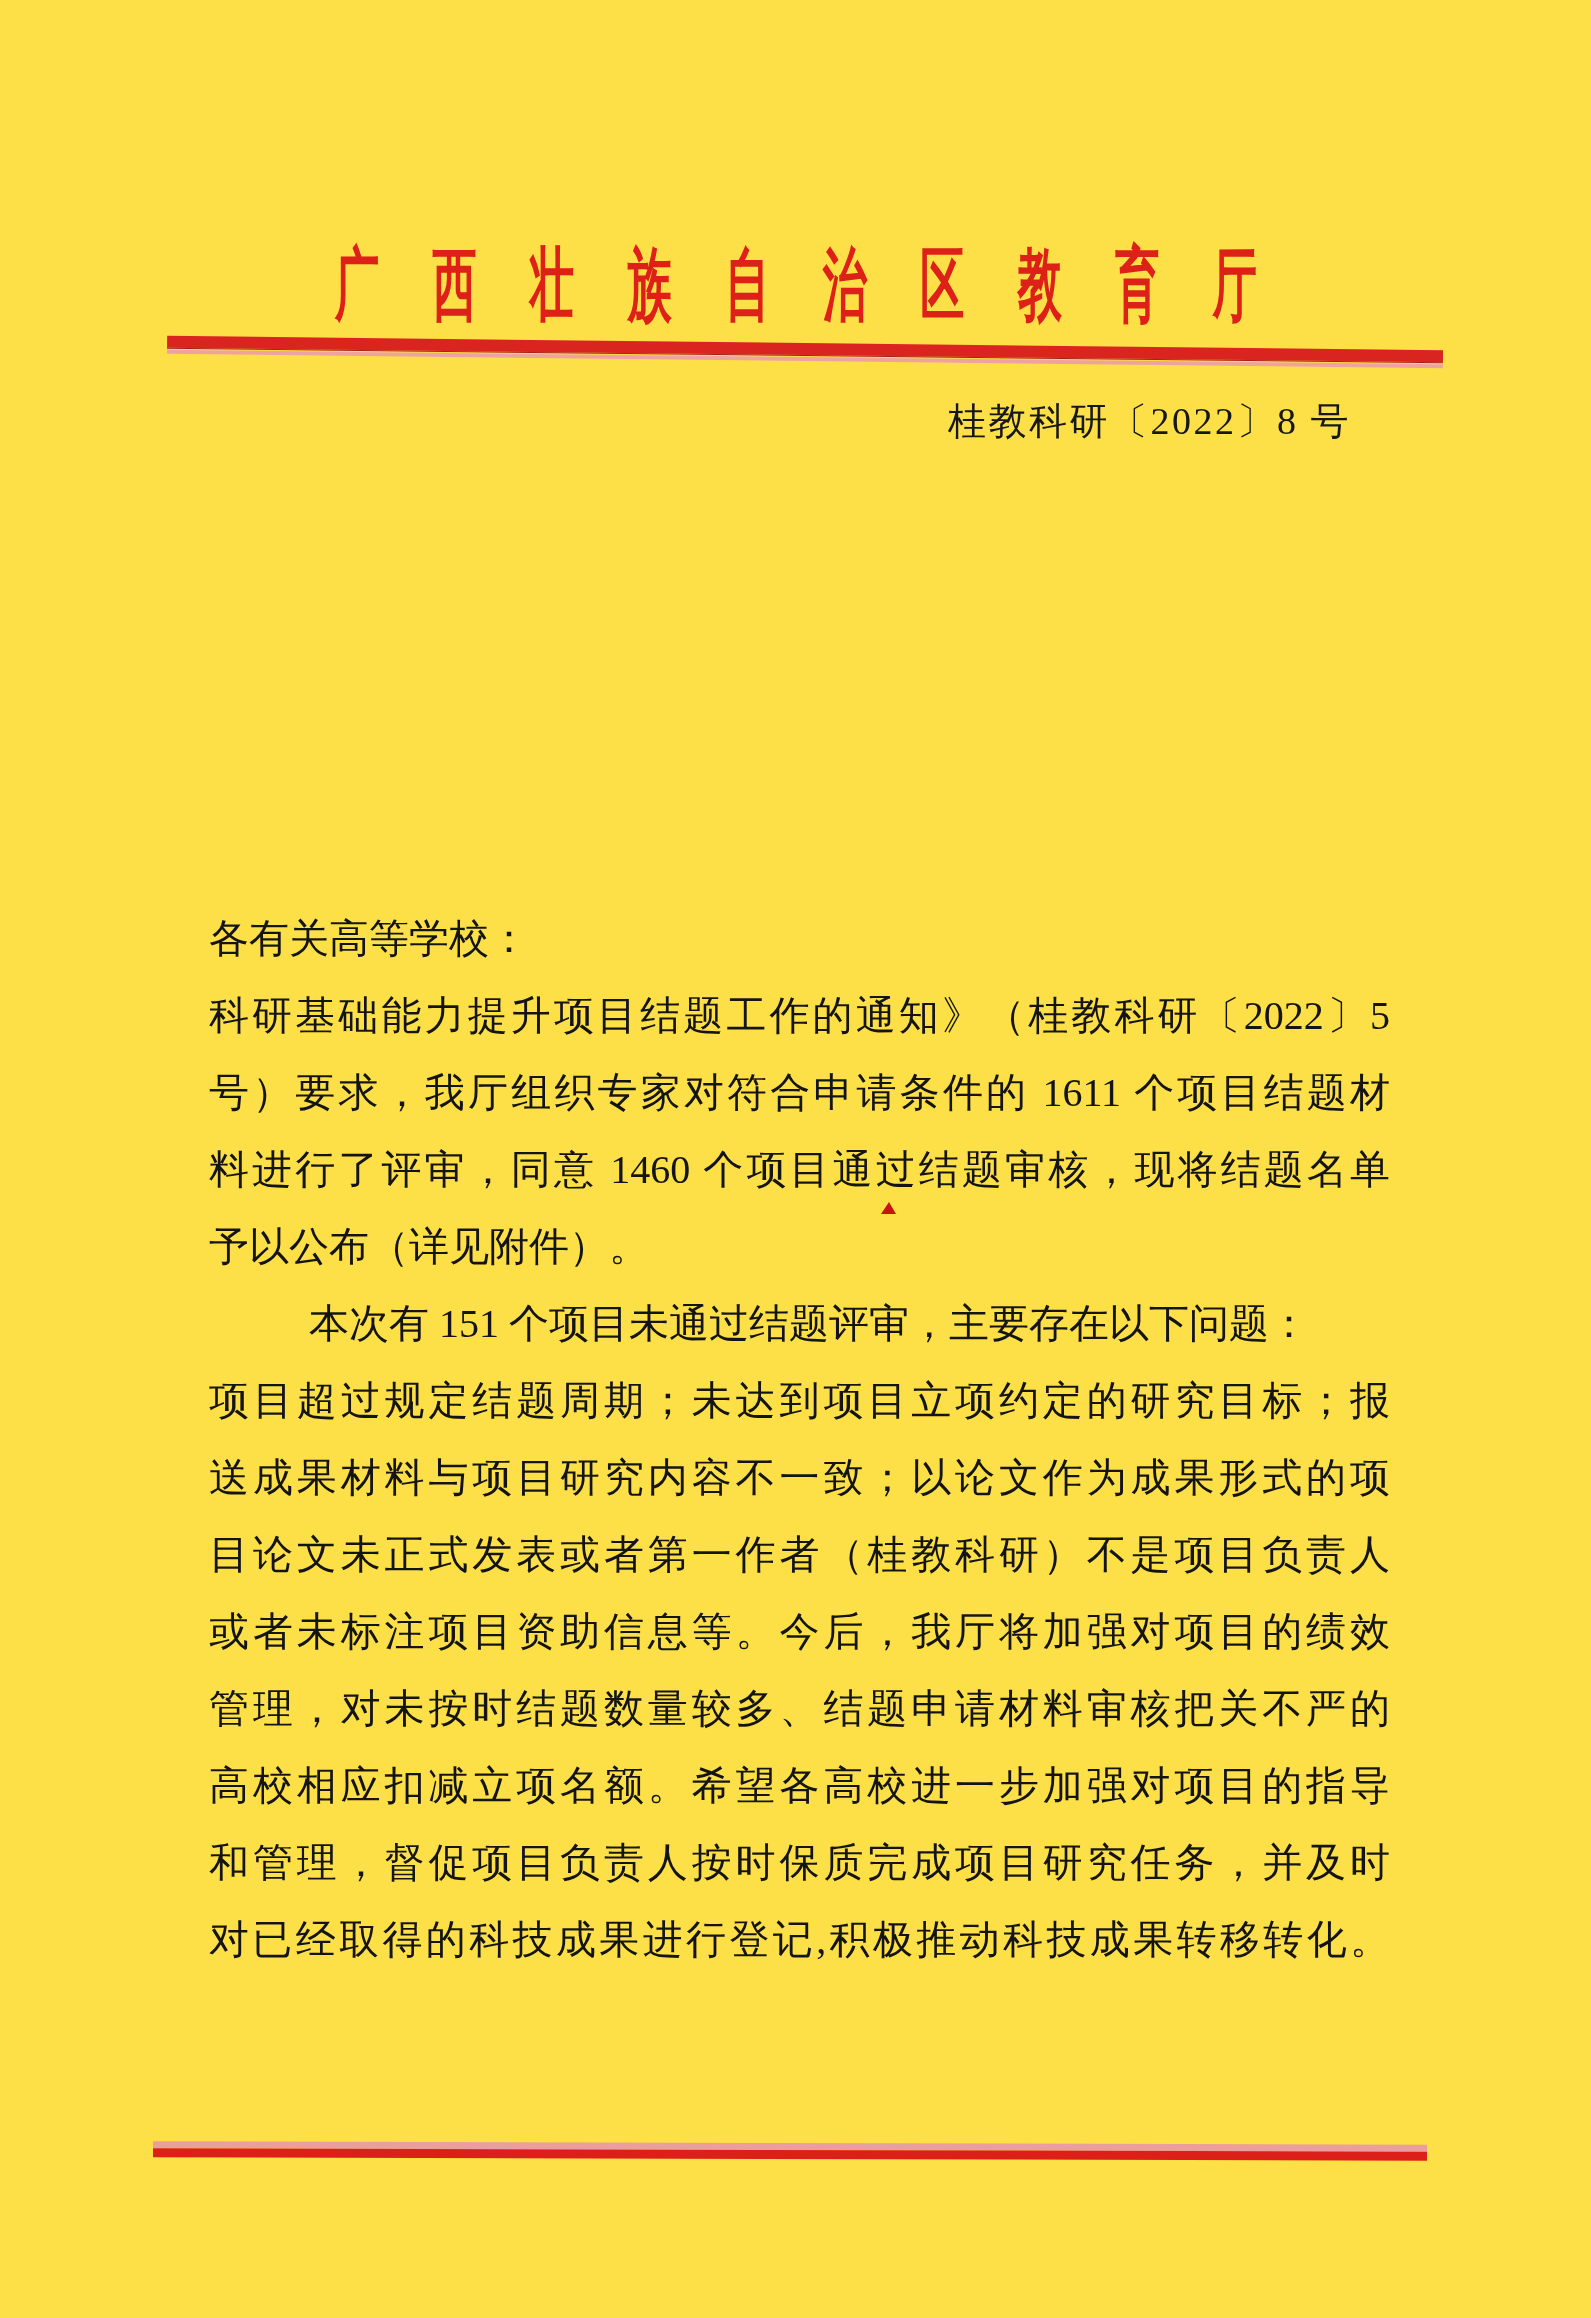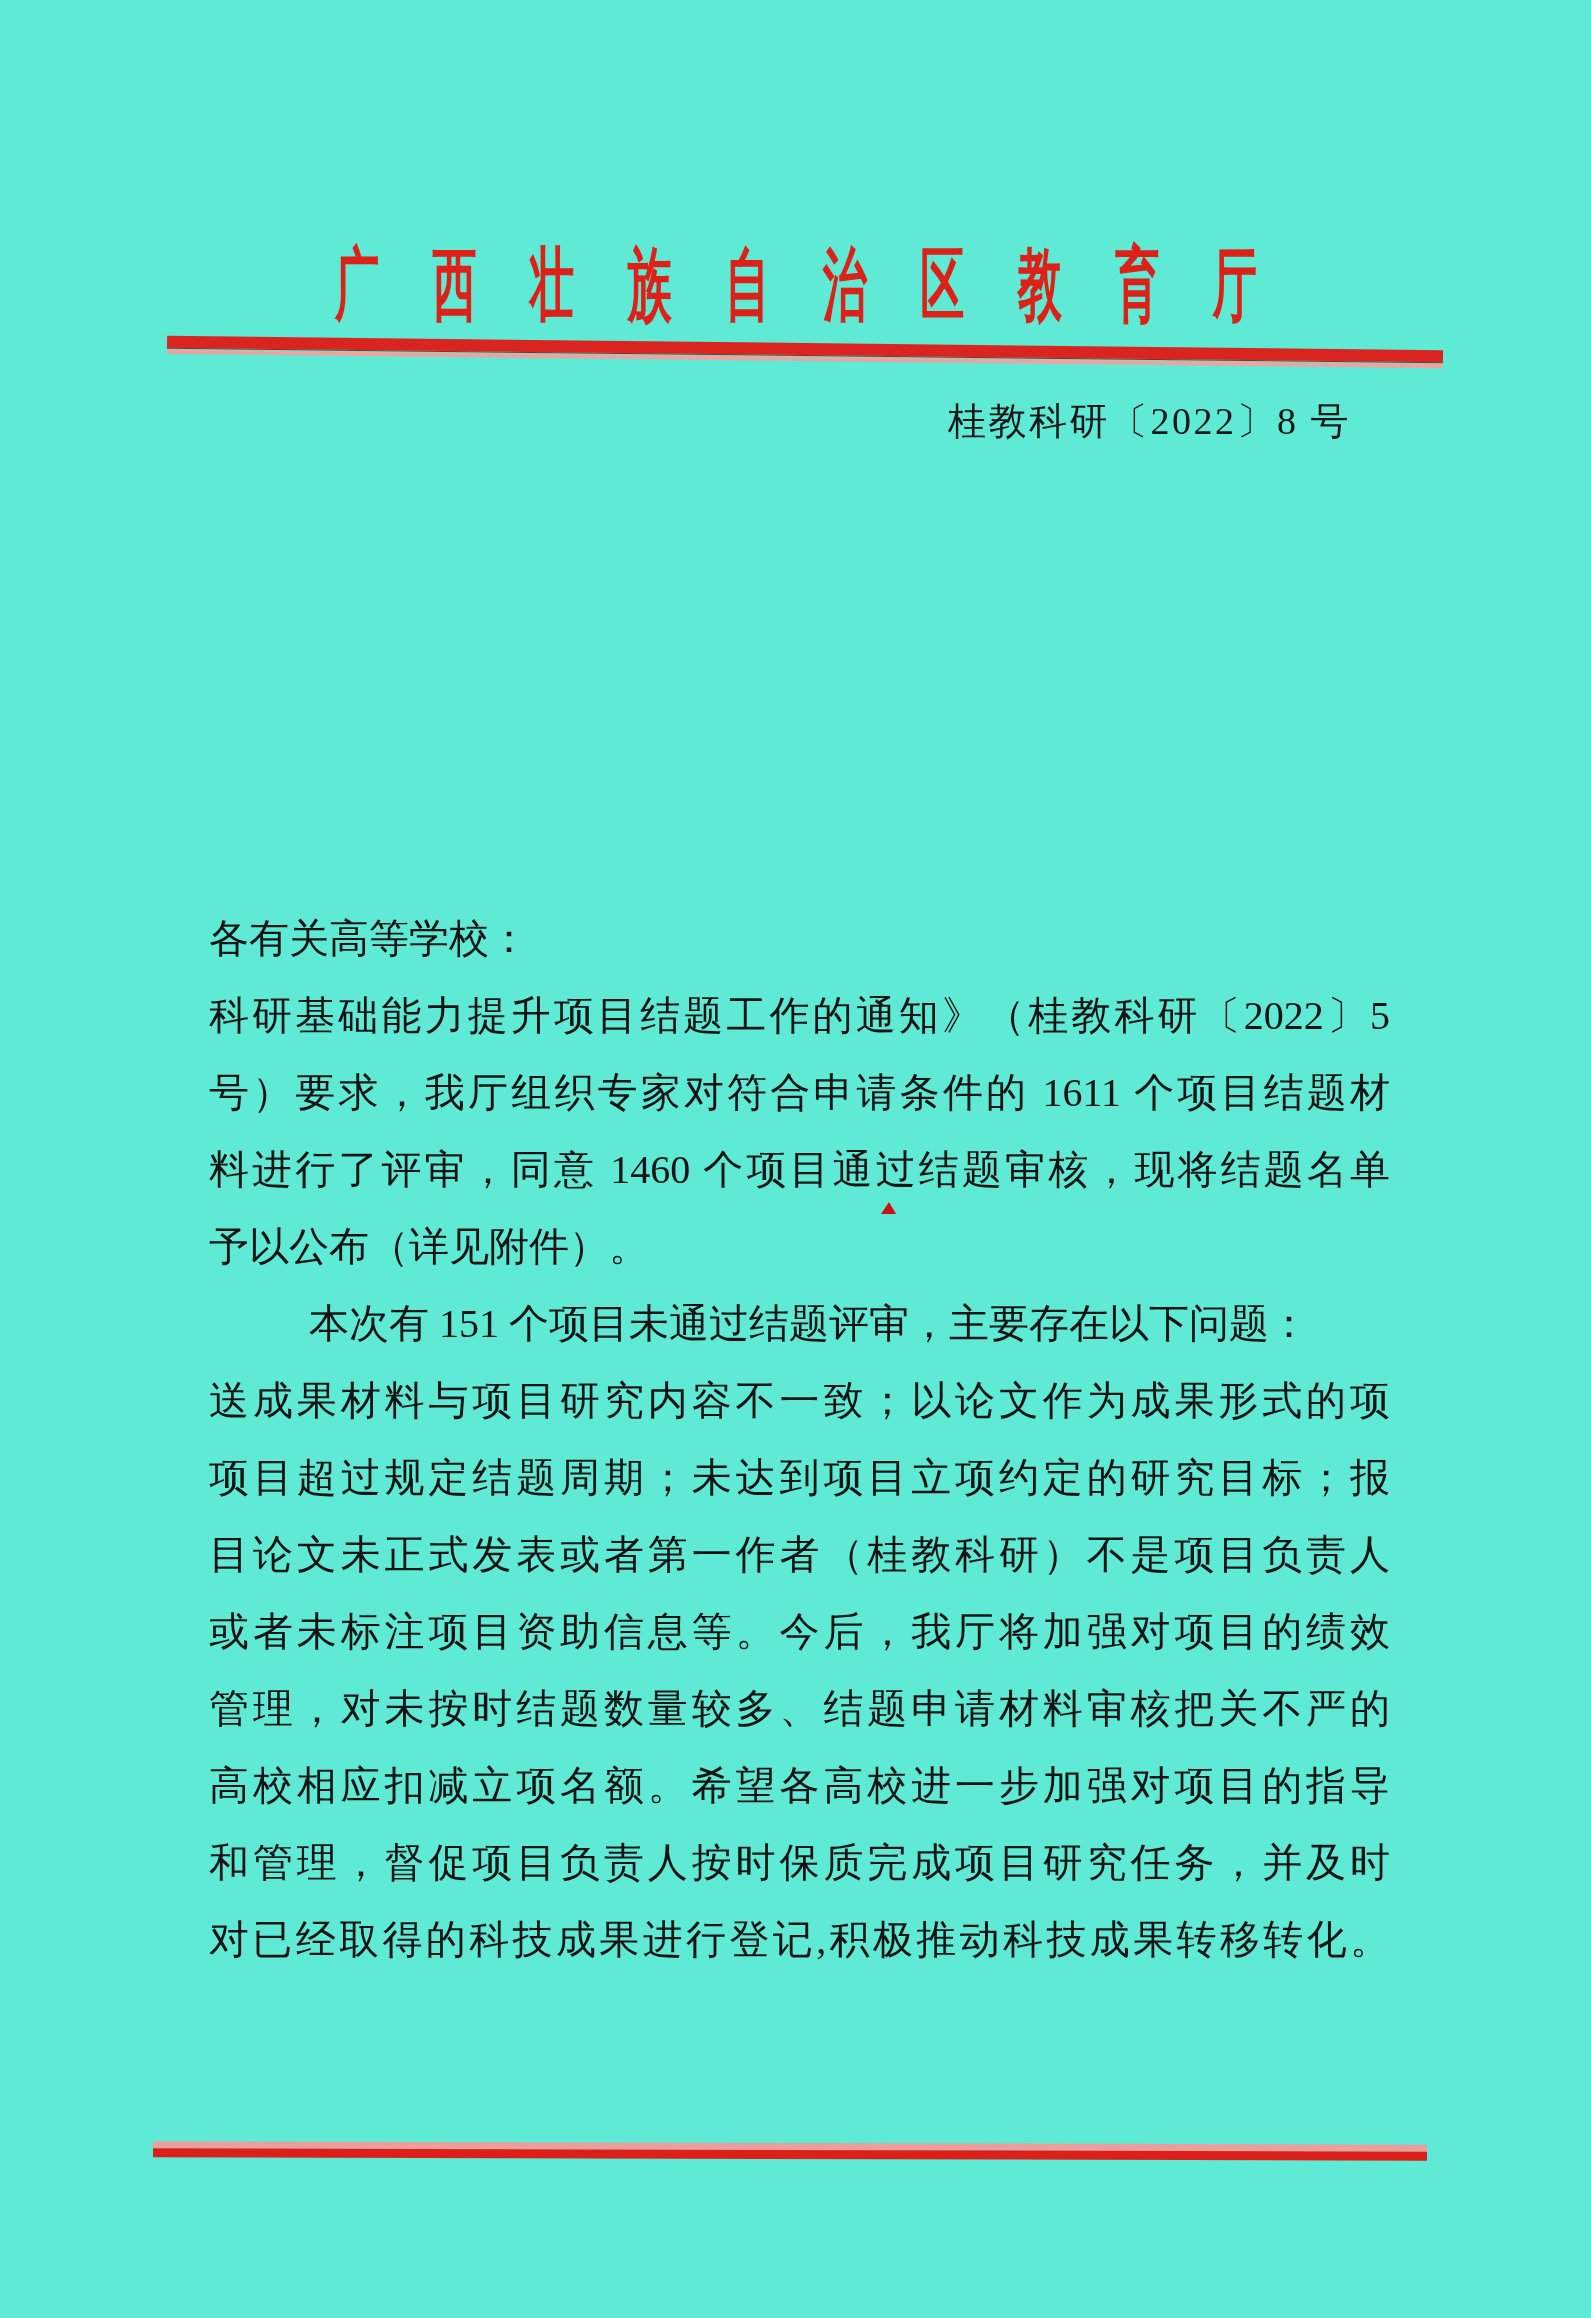--- a/index.html
+++ b/index.html
@@ -4,21 +4,21 @@
 <style>
   html, body {
     margin: 0;
     padding: 0;
     background: #ffffff;
   }
   .page {
     position: relative;
     width: 1591px;
     height: 2319px;
-    background: #5eead4;
+    background: #fde047;
     overflow: hidden;
     font-family: "Liberation Serif", "DejaVu Serif", serif;
   }
 
   
   .org-title {
     position: absolute;
     top: 235px;
     left: 50%;
     height: 100px;
@@ -133,22 +133,22 @@
   <div class="doc-number">桂教科研〔2022〕8 号</div>
 
 
   <div class="body-text">
       <div class="body-line">各有关高等学校：</div>
       <div class="body-line fill">科研基础能力提升项目结题工作的通知》（桂教科研〔2022〕5</div>
       <div class="body-line fill">号）要求，我厅组织专家对符合申请条件的 1611 个项目结题材</div>
       <div class="body-line fill">料进行了评审，同意 1460 个项目通过结题审核，现将结题名单</div>
       <div class="body-line">予以公布（详见附件）。</div>
       <div class="body-line indent">本次有 151 个项目未通过结题评审，主要存在以下问题：</div>
+      <div class="body-line fill">项目超过规定结题周期；未达到项目立项约定的研究目标；报</div>
       <div class="body-line fill">送成果材料与项目研究内容不一致；以论文作为成果形式的项</div>
-      <div class="body-line fill">项目超过规定结题周期；未达到项目立项约定的研究目标；报</div>
       <div class="body-line fill">目论文未正式发表或者第一作者（桂教科研）不是项目负责人</div>
       <div class="body-line fill">或者未标注项目资助信息等。今后，我厅将加强对项目的绩效</div>
       <div class="body-line fill">管理，对未按时结题数量较多、结题申请材料审核把关不严的</div>
       <div class="body-line fill">高校相应扣减立项名额。希望各高校进一步加强对项目的指导</div>
       <div class="body-line fill">和管理，督促项目负责人按时保质完成项目研究任务，并及时</div>
       <div class="body-line fill">对已经取得的科技成果进行登记,积极推动科技成果转移转化。</div>
     </div>
 
   <div class="scan-mark"></div>
 

